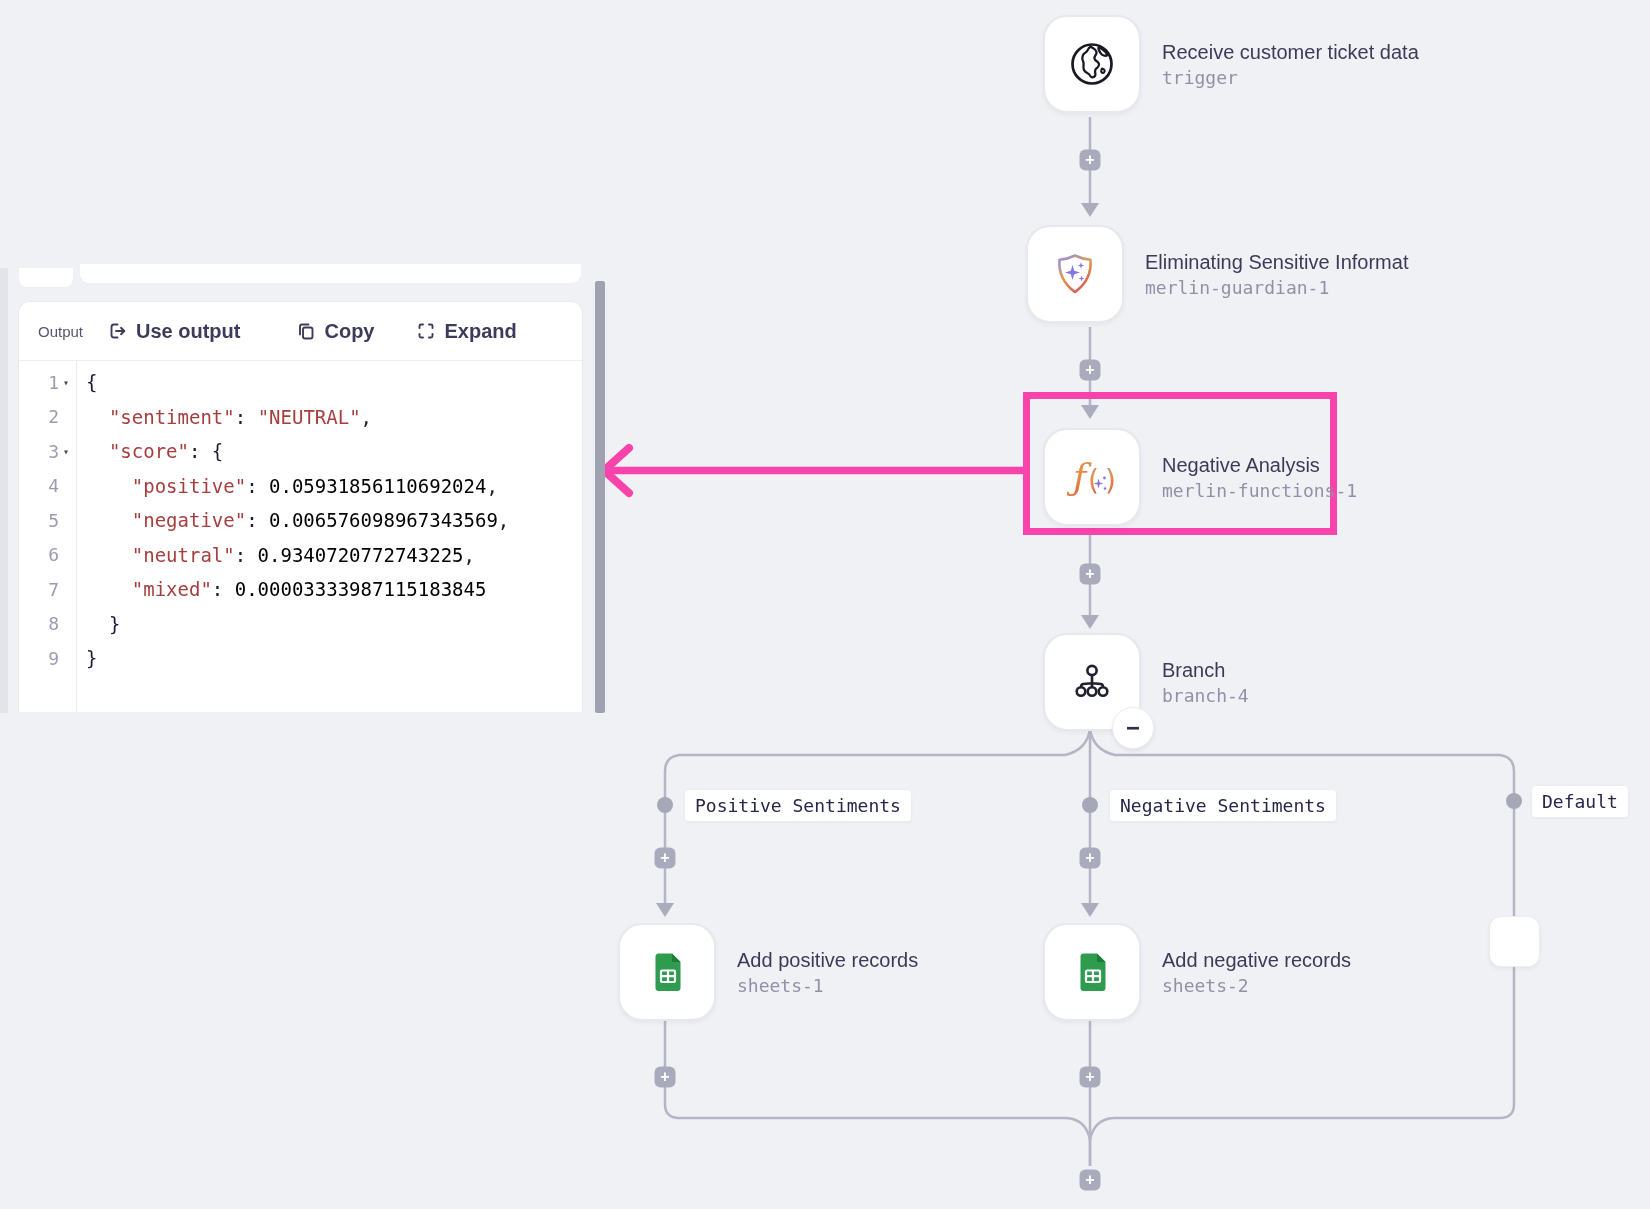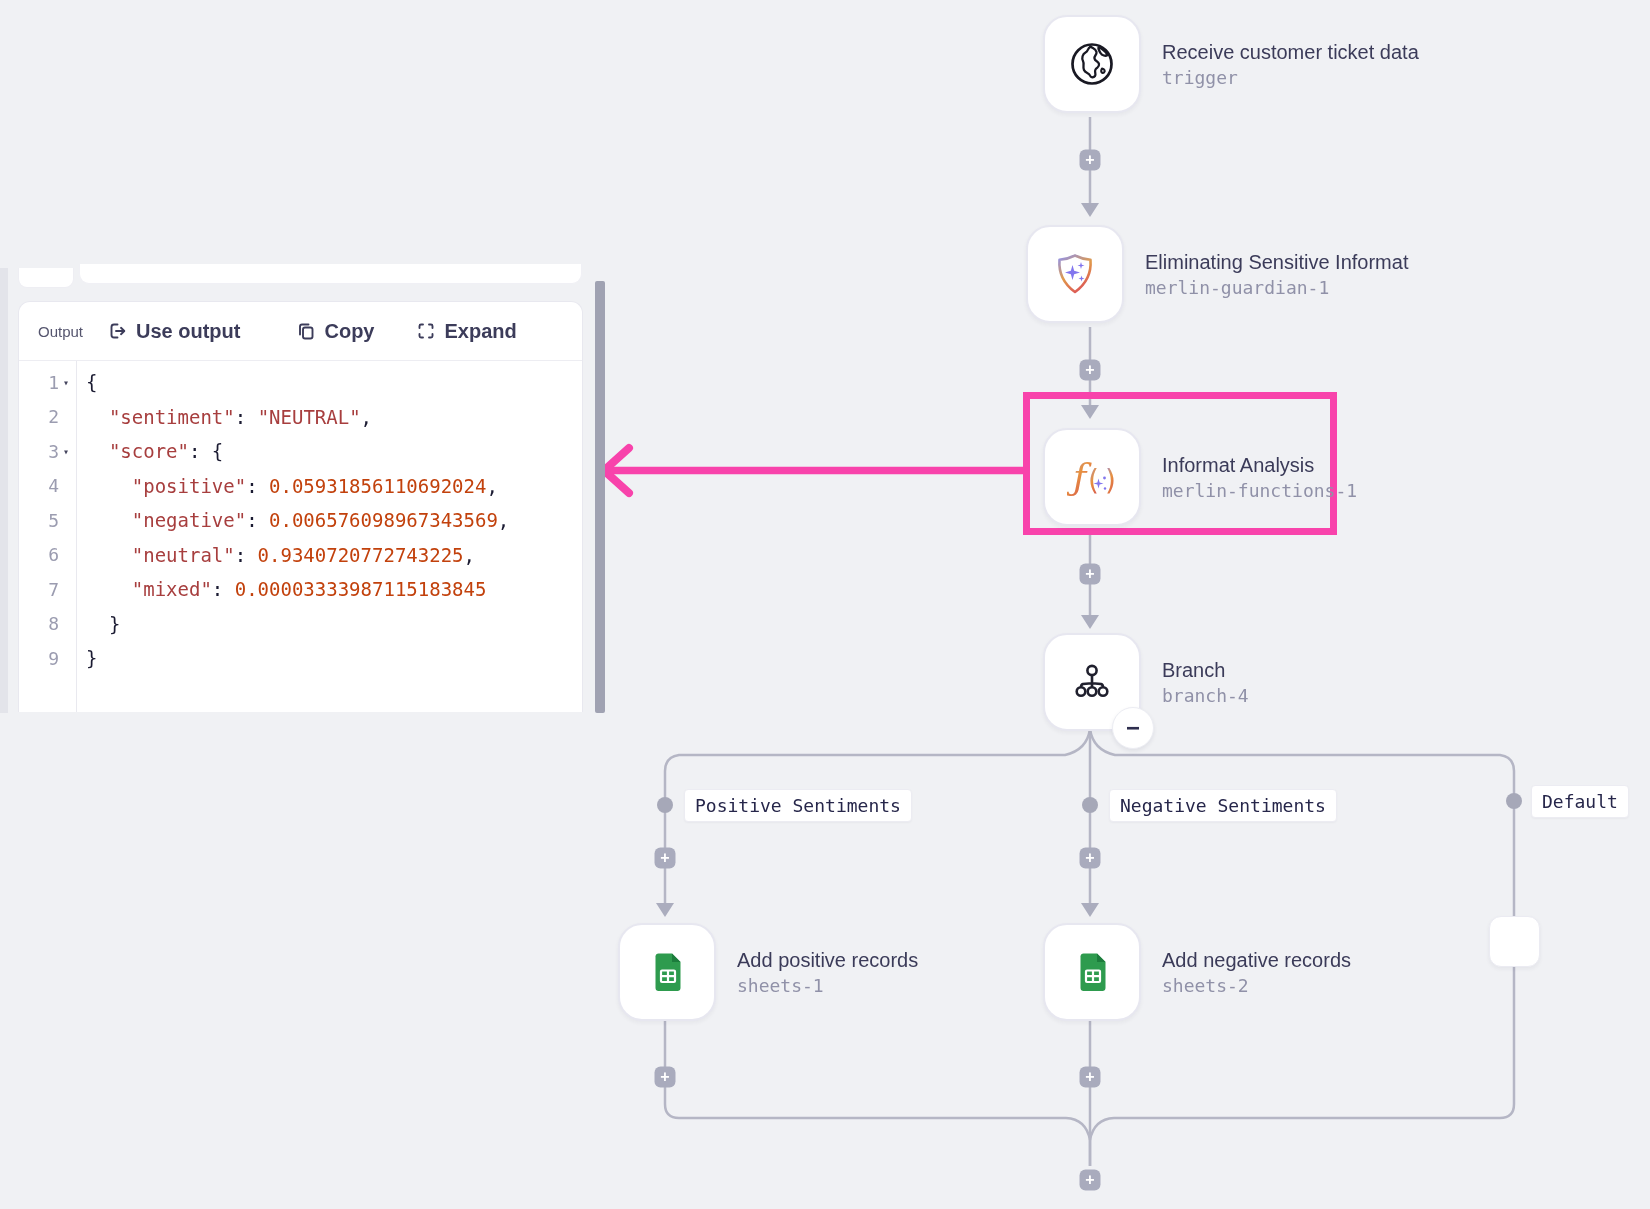--- a/index.html
+++ b/index.html
@@ -70,21 +70,21 @@
     font-family:"DejaVu Sans Mono", monospace;font-size:18px;color:#9b9cb0;
   }
   .gutter-row{height:34.5px;display:flex;align-items:center;justify-content:flex-end;padding-right:3px;}
   .gutter-num{min-width:22px;text-align:right;}
   .fold-caret{font-size:10px;color:#44445e;width:14px;text-align:center;cursor:pointer;}
   .fold-spacer{width:14px;}
   .code-body{flex:1;padding:4px 0 0 9px;font-family:"DejaVu Sans Mono", monospace;
     font-size:19px;white-space:pre;}
   .code-line{height:34.5px;display:flex;align-items:center;}
   .tok-key{color:#a73e3e;} .tok-string{color:#a73e3e;}
-  .tok-number{color:#c2410c;} .tok-punct{color:#1b1b32;}
+  .tok-number{color:#000000;} .tok-punct{color:#1b1b32;}
   .divider-bar{position:absolute;left:595px;top:281px;width:10px;height:432px;background:#a0a2b2;border-radius:2px;}
 </style>
 </head>
 <body>
 
 <svg class="svg-overlay" width="1650" height="1209" viewBox="0 0 1650 1209">
   <g stroke="#b5b6c5" stroke-width="2.5" fill="none">
     <path d="M1090 117 V203"></path>
     <path d="M1090 327 V405"></path>
     <path d="M1090 530 V615"></path>
@@ -176,21 +176,21 @@
       </defs>
       <text x="6" y="37" font-size="36" font-style="italic" font-family="DejaVu Serif, serif" fill="url(#gfx)">ƒ</text>
       <text x="21" y="38" font-size="28" font-family="DejaVu Sans, sans-serif" fill="url(#gfx)">(</text>
       <text x="38" y="38" font-size="28" font-family="DejaVu Sans, sans-serif" fill="url(#gfx)">)</text>
       <polygon points="31.5,26.5 32.6,30.4 36.5,31.5 32.6,32.6 31.5,36.5 30.4,32.6 26.5,31.5 30.4,30.4" fill="#8276ee"></polygon>
       <circle cx="37.5" cy="26" r="1.4" fill="#8276ee"></circle>
       <circle cx="38" cy="36.5" r="1.2" fill="#8276ee"></circle>
     </svg>
   </div>
   <div class="node-text">
-    <div class="node-title">Informat Analysis</div>
+    <div class="node-title">Negative Analysis</div>
     <div class="node-sub">merlin-functions-1</div>
   </div>
 </div>
 
 <div class="node" style="left:1043px;top:633px">
   <div class="node-box">
     <svg width="48" height="48" viewBox="0 0 48 48">
       <g stroke="#20202e" stroke-width="2.6" fill="none">
         <circle cx="24" cy="12.5" r="4.6" fill="#fff"></circle>
         <path d="M24 17.2 V29"></path>

